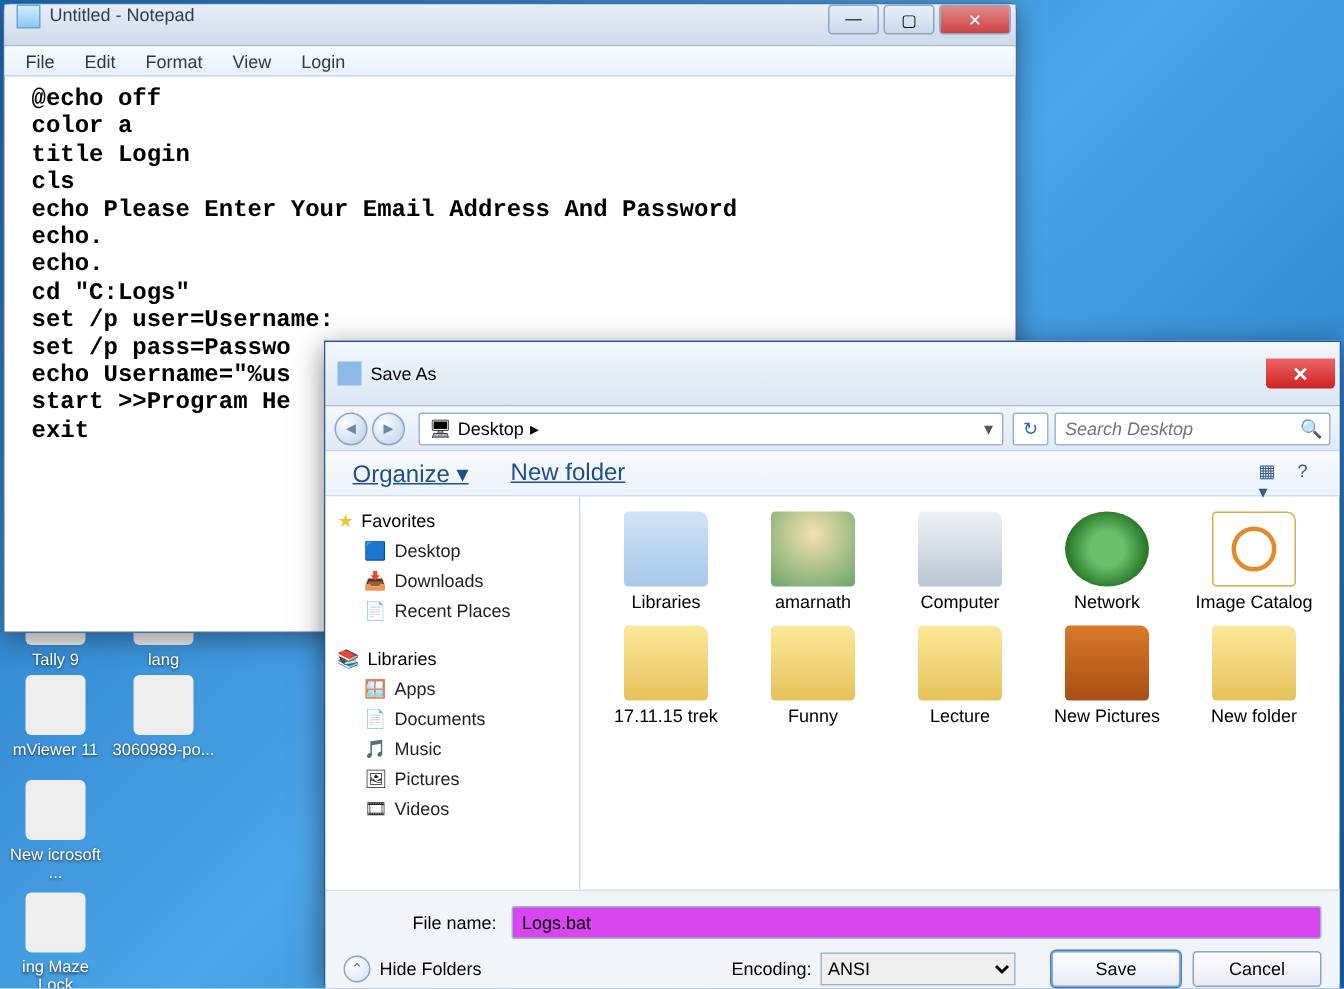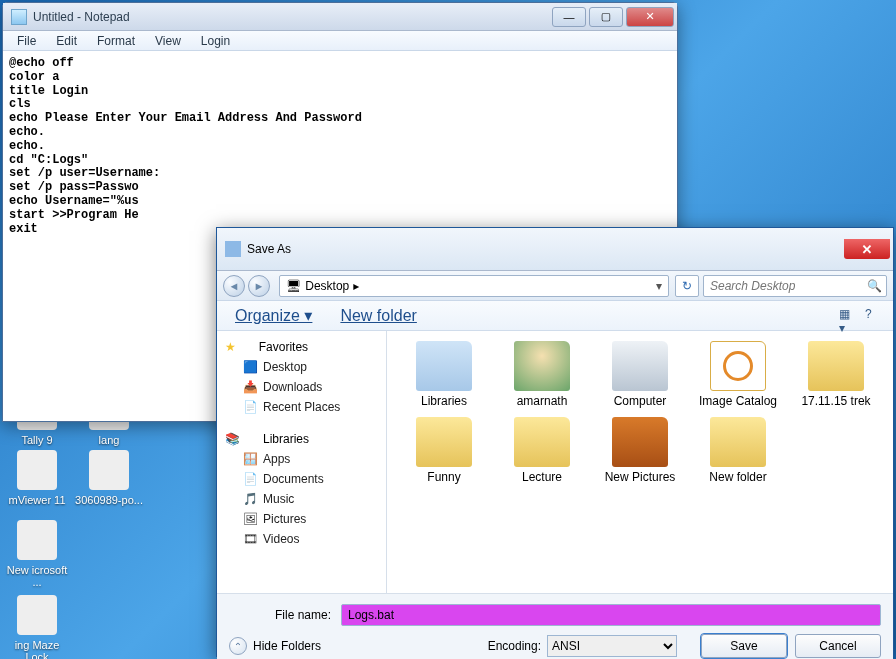--- a/index.html
+++ b/index.html
@@ -43,21 +43,21 @@
   background: #fff;
   border: 1px solid #4b6e9a;
   border-radius: 5px 5px 0 0;
   box-shadow: 0 4px 18px rgba(0,0,0,0.4);
 }
 .np-titlebar {
   height: 28px;
   background: linear-gradient(#e8eef7, #cdd9ea);
   border-bottom: 1px solid #aab8cd;
   display: flex;
-  align-items: center;
+  align-items: flex-start;
   padding-left: 8px;
 }
 .np-titlebar .np-icon {
   width: 16px; height: 16px;
   background: linear-gradient(#cfeeff, #8cc7f0);
   border: 1px solid #6fa5cc;
   margin-right: 6px;
 }
 .np-titlebar span { color: #2c3e50; font-size: 12px; }
 .np-controls { margin-left: auto; display: flex; }
@@ -73,23 +73,23 @@
 .np-ctrl.close { background: linear-gradient(#e08a8a, #c44); color: #fff; width: 48px; }
 .np-menubar {
   height: 20px;
   background: linear-gradient(#f8fbff, #e8f0fa);
   border-bottom: 1px solid #c9d7e8;
   display: flex;
   padding: 2px 4px;
 }
 .np-menubar span { padding: 1px 10px; color: #2a3a4a; font-size: 12px; }
 .np-textarea {
-  padding: 6px 6px;
+  padding: 6px 18px;
   font-family: "Consolas", "Courier New", monospace;
-  font-size: 12px;
+  font-size: 16px;
   font-weight: bold;
   white-space: pre;
   color: #000;
   line-height: 1.15;
   overflow: hidden;
 }
 
 
 .save-dialog {
   position: absolute;
@@ -181,21 +181,21 @@
   height: 262px;
 }
 .sd-nav {
   width: 170px;
   border-right: 1px solid #d6dfea;
   overflow-y: auto;
   background: #fff;
   padding: 6px 4px;
 }
 .sd-nav .grp { margin-bottom:12px; }
-.sd-nav .hdr { font-size:12px; display:flex;align-items:center;gap:23px;padding:3px 4px;}
+.sd-nav .hdr { font-size:12px; display:flex;align-items:center;gap:5px;padding:3px 4px;}
 .sd-nav .hdr .star::before { content:"★"; color:#f4c430;}
 .sd-nav .hdr .lib::before { content:"📚"; }
 .sd-nav .item { font-size:12px; padding:3px 4px 3px 22px; display:flex;align-items:center;gap:6px; color:#222;}
 .sd-nav .item .i { display:inline-block;width:14px;text-align:center;}
 
 .sd-files {
   flex:1;
   overflow:auto;
   padding: 10px 0 0 0;
 }
@@ -400,20 +400,24 @@
             <div>Libraries</div>
           </div>
           <div class="file-item user">
             <div class="thumb"></div>
             <div>amarnath</div>
           </div>
           <div class="file-item comp">
             <div class="thumb"></div>
             <div>Computer</div>
           </div>
+          <div class="file-item net">
+            <div class="thumb"></div>
+            <div>Network</div>
+          </div>
           <div class="file-item cat">
             <div class="thumb"></div>
             <div>Image Catalog</div>
           </div>
           <div class="file-item ">
             <div class="thumb"></div>
             <div>17.11.15 trek</div>
           </div>
           <div class="file-item ">
             <div class="thumb"></div>

